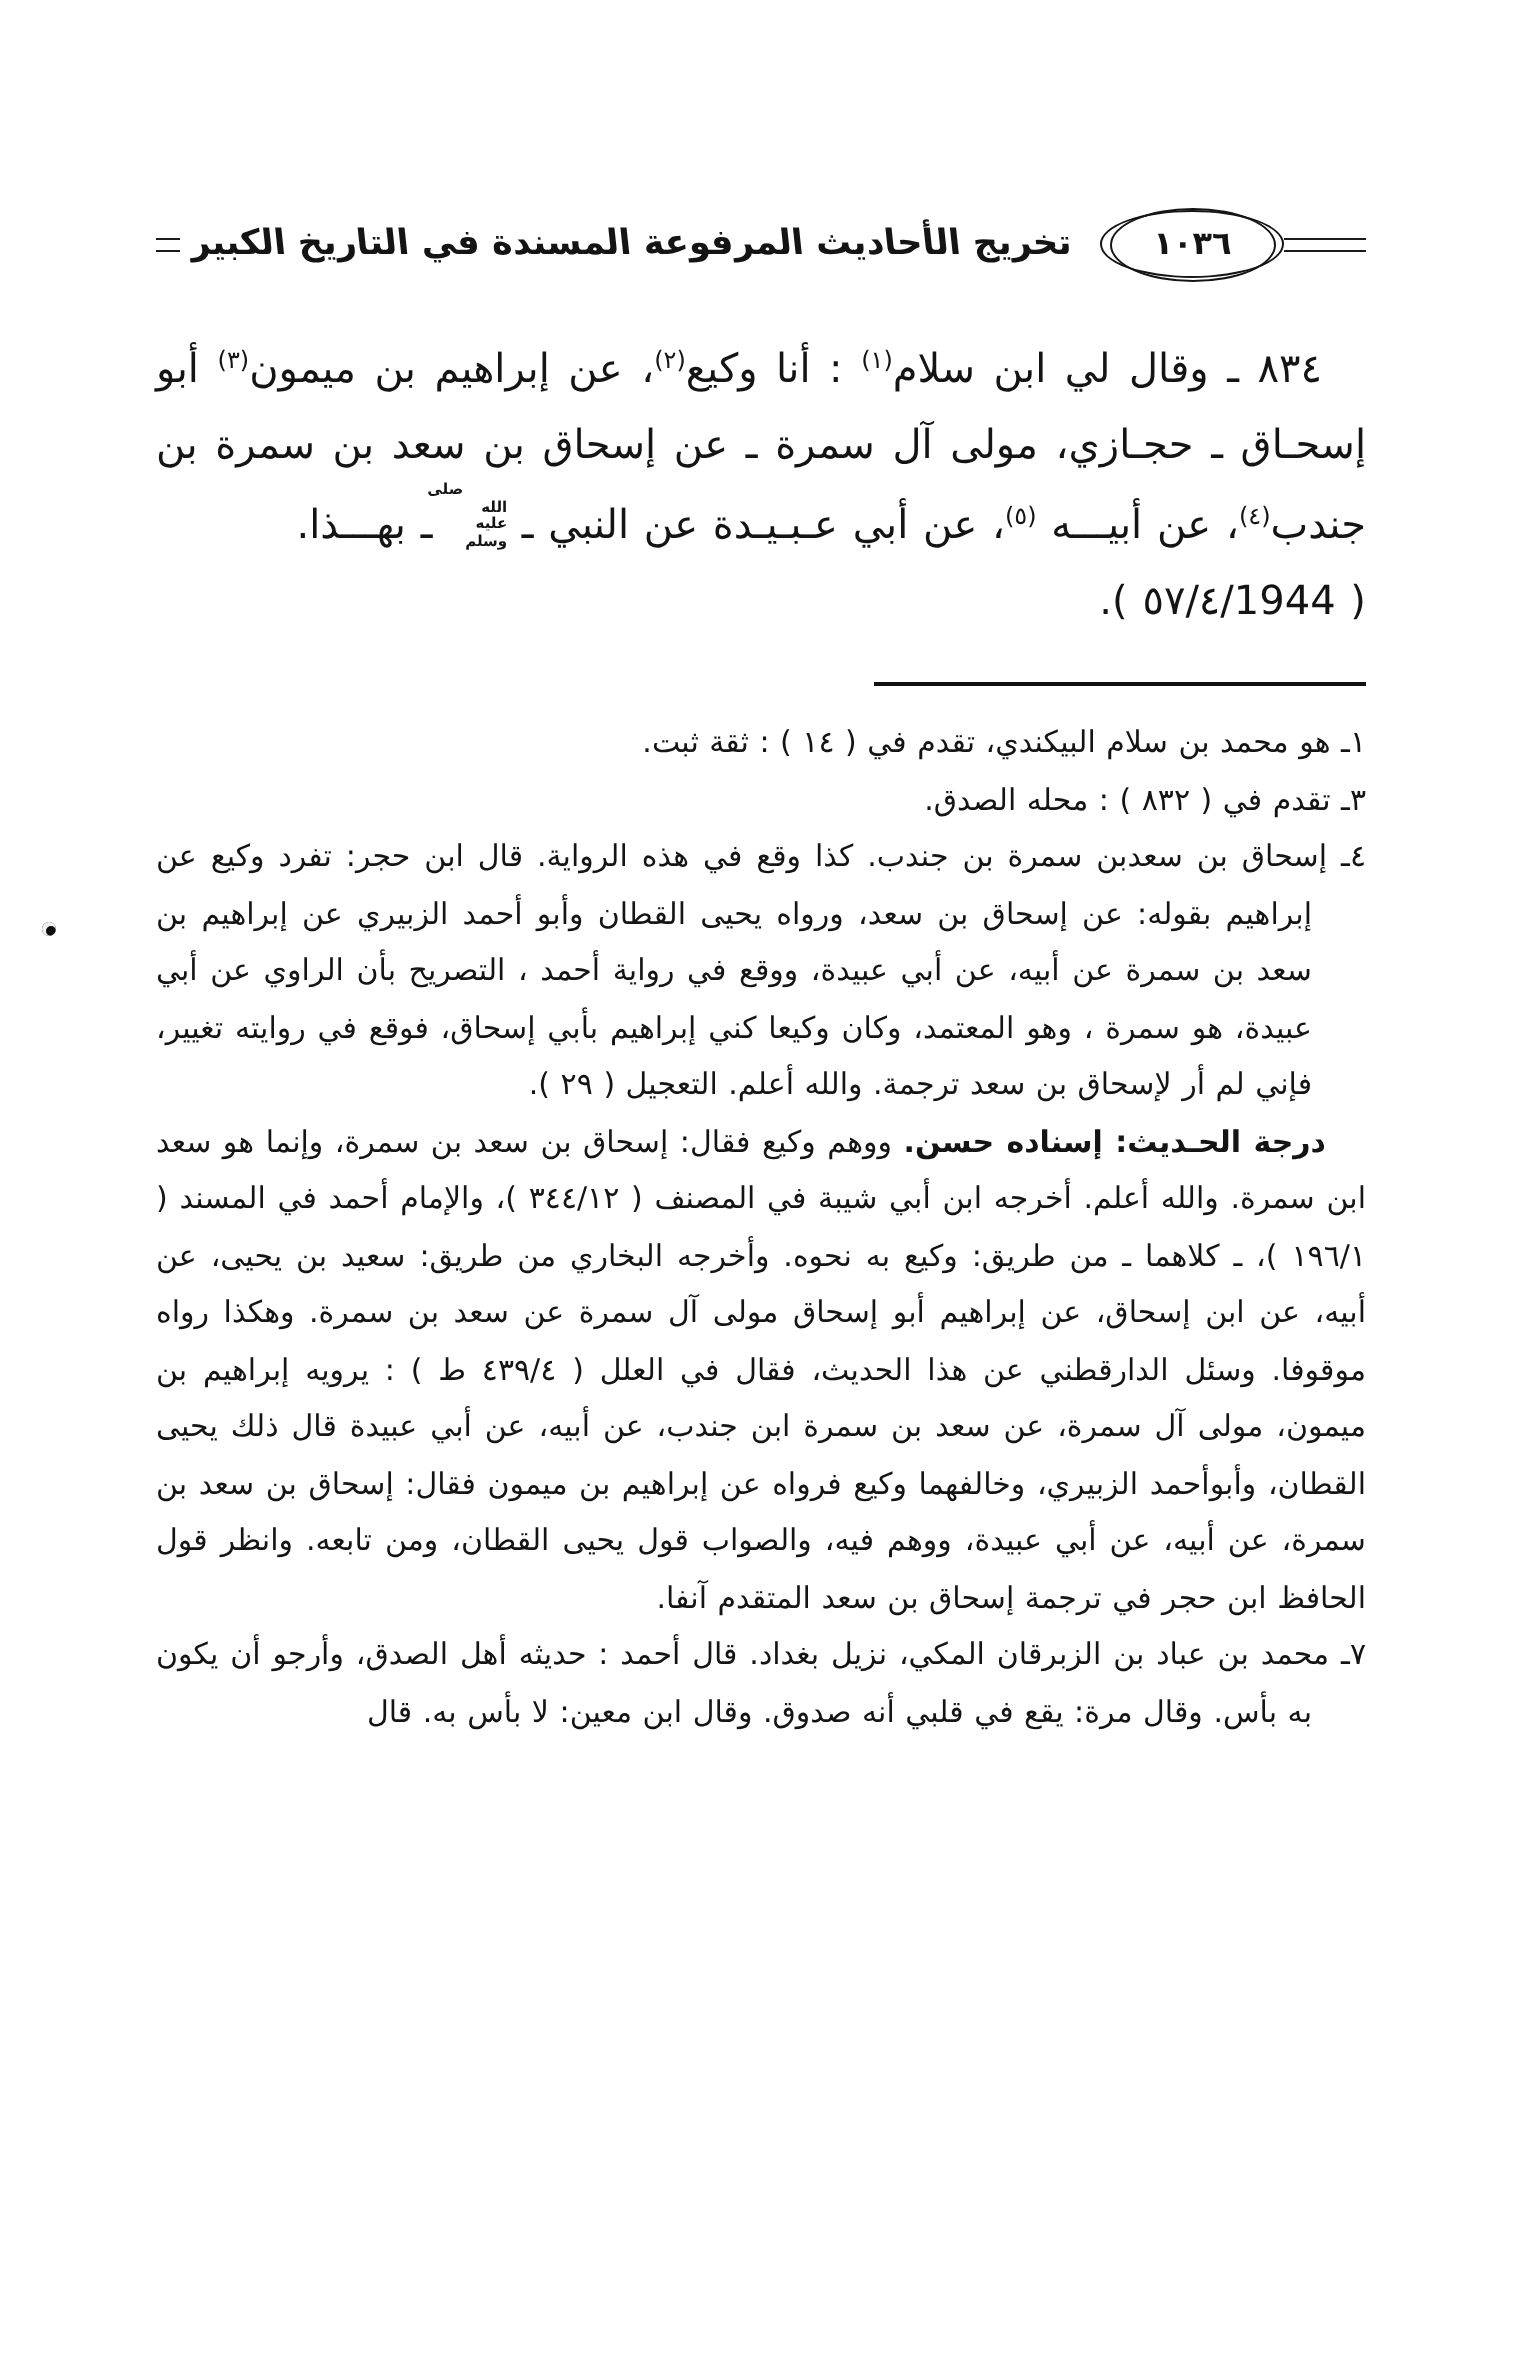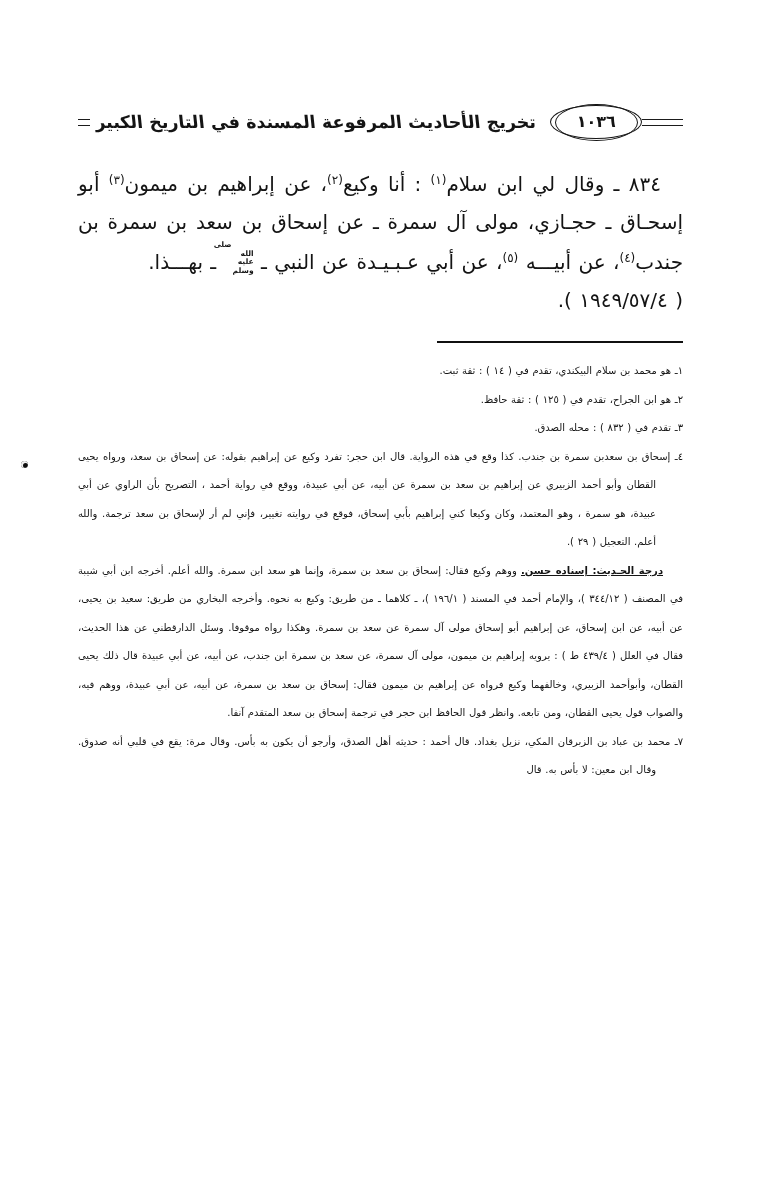--- a/index.html
+++ b/index.html
@@ -44,28 +44,28 @@
     display:inline-block; width:30px; font-size:7.5px; line-height:1.15;
     vertical-align:-4px; white-space:normal; font-weight:bold;
   }
   .dots { letter-spacing:1.6px; }
 
   
   .fn-sep { width:246px; height:2.4px; background:#101010; margin:22px 0 0 auto; }
 
   
   .footnotes {
-    direction:rtl; text-align:justify; font-size:10px; line-height:28.5px;
+    direction:rtl; text-align:justify; font-size:15px; line-height:28.5px;
     margin-top:14px; word-spacing:0.5px;
   }
   .fn { margin:0; }
   .fn-p  { padding-right:27px; text-indent:-27px; margin:0; }
   .fn-p2 { text-indent:20px; margin:0; }
   .fn-num { white-space:nowrap; }
-  strong { font-weight:bold;text-decoration:underline; }
+  strong { font-weight:bold; }
 
   
   .speck {
     position:absolute; left:21px; top:461px; width:7px; height:7px;
     background:#0d0d0d; border-radius:50%;
     box-shadow:inset 1px 1px 0 1px #f0f0f0;
   }
 </style>
 </head>
 <body>
@@ -77,31 +77,28 @@
     <h1 class="hdr-title">تخريج الأحاديث المرفوعة المسندة في التاريخ الكبير</h1>
     <div class="dline mid"></div>
     <div class="cartouche">
       <div class="cartouche-inner">١٠٣٦</div>
     </div>
     <div class="dline right"></div>
   </header>
 
   <main class="body-text">
     <p class="p-indent"><span>٨٣٤ ـ وقال لي ابن سلام</span><sup class="sup">(١)</sup><span> : أنا وكيع</span><sup class="sup">(٢)</sup><span>، عن إبراهيم بن ميمون</span><sup class="sup">(٣)</sup><span> أبو إسحـاق ـ حجـازي، مولى آل سمرة ـ عن إسحاق بن سعد بن سمرة بن جندب</span><sup class="sup">(٤)</sup><span>، عن أبيـــه </span><sup class="sup">(٥)</sup><span>، عن أبي عـبـيـدة عن النبي ـ </span><span class="saw">صلى الله عليه وسلم</span><span> ـ بهـــذا.</span></p>
-    <p class="citation">( ١٩٤٩/٥٧/٤ ).</p>
+    <p class="citation">( 1944/٥٧/٤ ).</p>
   </main>
 
   <div class="fn-sep"></div>
 
   <section class="footnotes">
       <div class="fn">
         <div class="fn-p"><span class="fn-num">١ـ </span><span>هو محمد بن سلام البيكندي، تقدم في ( ١٤ ) : ثقة ثبت.</span></div>
-      </div>
-      <div class="fn">
-        <div class="fn-p"><span class="fn-num">٢ـ </span><span>هو ابن الجراح، تقدم في ( ١٢٥ ) : ثقة حافظ.</span></div>
       </div>
       <div class="fn">
         <div class="fn-p"><span class="fn-num">٣ـ </span><span>تقدم في ( ٨٣٢ ) : محله الصدق.</span></div>
       </div>
       <div class="fn">
         <div class="fn-p"><span class="fn-num">٤ـ </span><span>إسحاق بن سعدبن سمرة بن جندب. كذا وقع في هذه الرواية. قال ابن حجر: تفرد وكيع عن إبراهيم بقوله: عن إسحاق بن سعد، ورواه يحيى القطان وأبو أحمد الزبيري عن إبراهيم بن سعد بن سمرة عن أبيه، عن أبي عبيدة، ووقع في رواية أحمد ، التصريح بأن الراوي عن أبي عبيدة، هو سمرة ، وهو المعتمد، وكان وكيعا كني إبراهيم بأبي إسحاق، فوقع في روايته تغيير، فإني لم أر لإسحاق بن سعد ترجمة. والله أعلم. التعجيل ( ٢٩ ).</span></div>
       </div>
       <div class="fn">
         <div class="fn-p2"><strong>درجة الحـديث: إسناده حسن.</strong><span> ووهم وكيع فقال: إسحاق بن سعد بن سمرة، وإنما هو سعد ابن سمرة. والله أعلم. أخرجه ابن أبي شيبة في المصنف ( ٣٤٤/١٢ )، والإمام أحمد في المسند ( ١٩٦/١ )، ـ كلاهما ـ من طريق: وكيع به نحوه. وأخرجه البخاري من طريق: سعيد بن يحيى، عن أبيه، عن ابن إسحاق، عن إبراهيم أبو إسحاق مولى آل سمرة عن سعد بن سمرة. وهكذا رواه موقوفا. وسئل الدارقطني عن هذا الحديث، فقال في العلل ( ٤٣٩/٤ ط ) : يرويه إبراهيم بن ميمون، مولى آل سمرة، عن سعد بن سمرة ابن جندب، عن أبيه، عن أبي عبيدة قال ذلك يحيى القطان، وأبوأحمد الزبيري، وخالفهما وكيع فرواه عن إبراهيم بن ميمون فقال: إسحاق بن سعد بن سمرة، عن أبيه، عن أبي عبيدة، ووهم فيه، والصواب قول يحيى القطان، ومن تابعه. وانظر قول الحافظ ابن حجر في ترجمة إسحاق بن سعد المتقدم آنفا.</span></div>
       </div>

